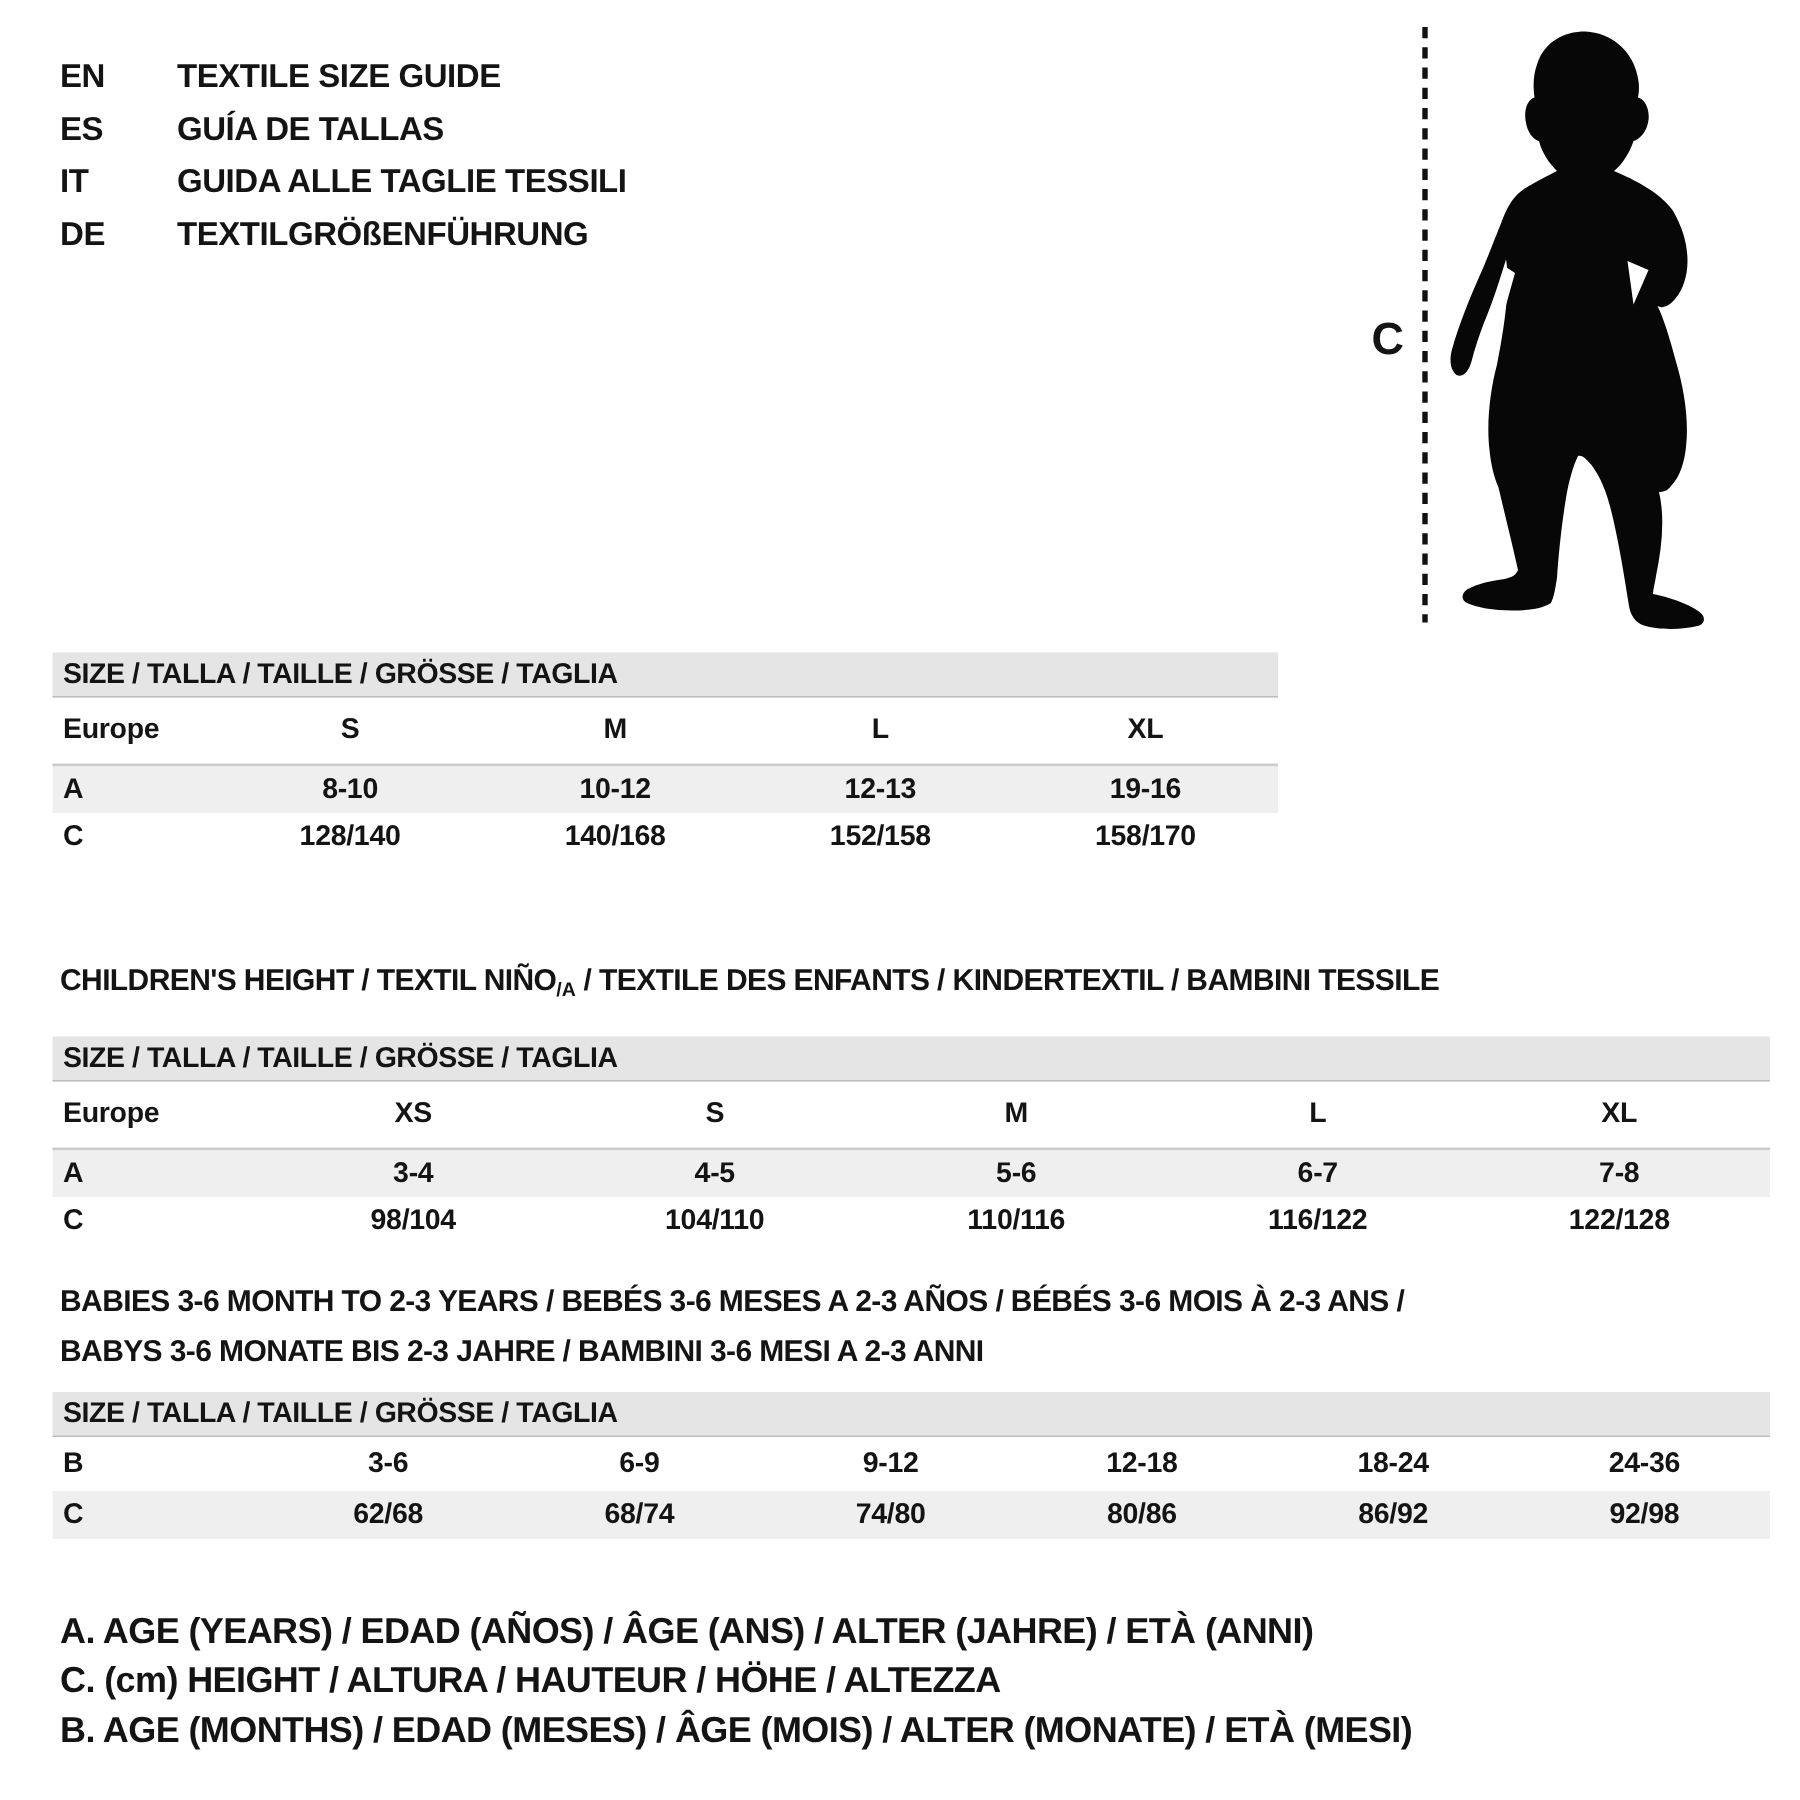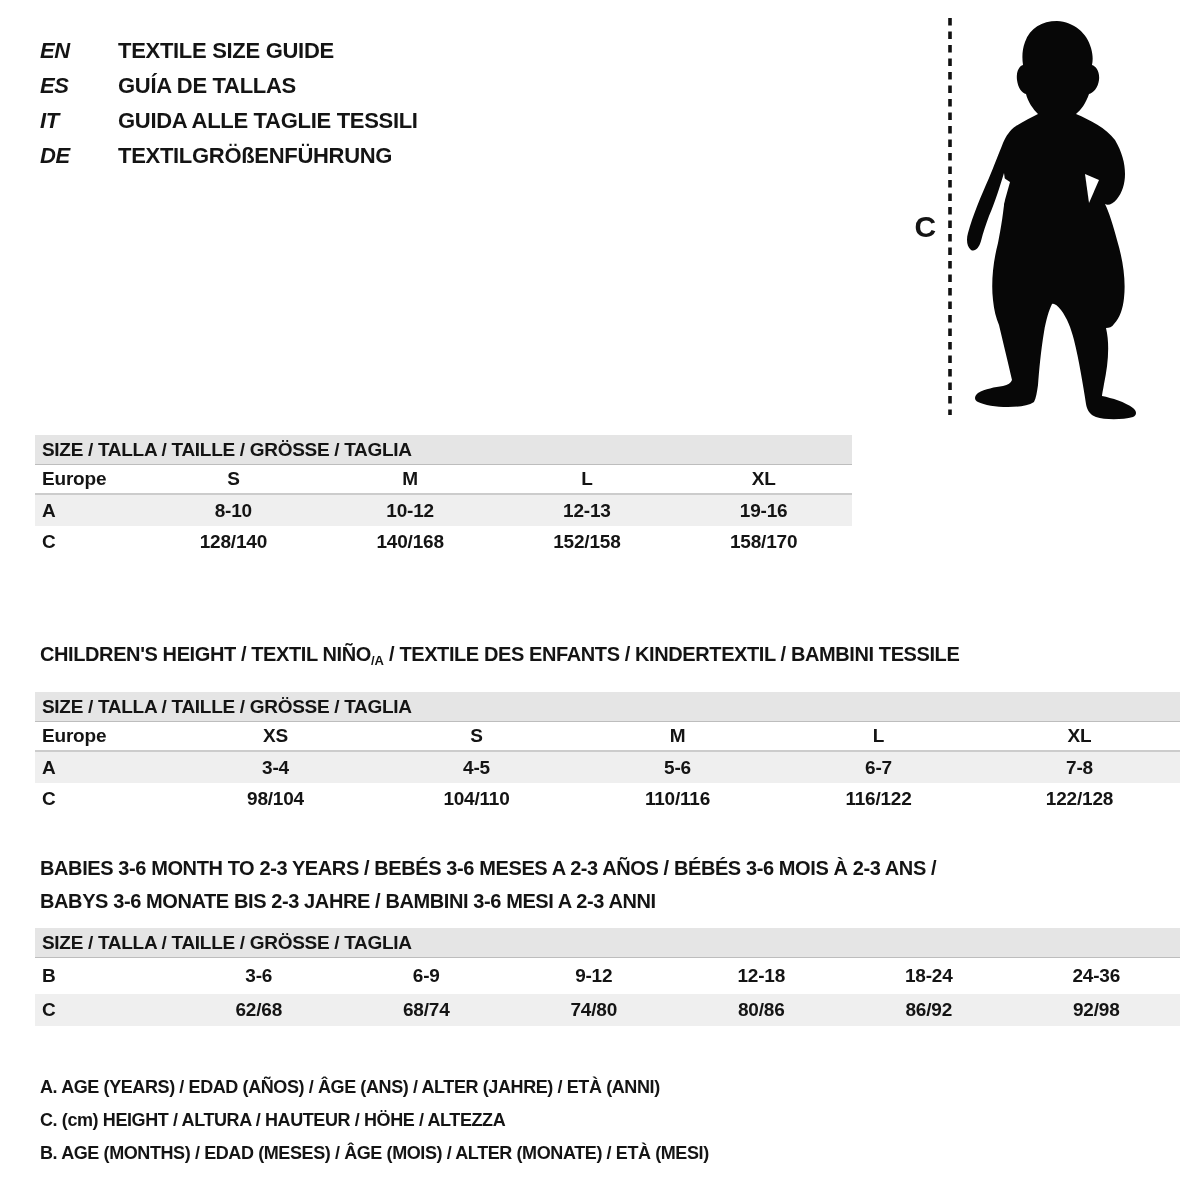--- a/index.html
+++ b/index.html
@@ -7,21 +7,21 @@
     background:#ffffff;
     font-family:"Liberation Sans","DejaVu Sans",sans-serif;
     font-weight:bold;color:#141414;
     -webkit-font-smoothing:antialiased;
   }
   .abs{position:absolute;}
 
   
   .lang-block{left:40px;top:33px;}
   .lang-row{display:flex;height:35px;align-items:center;font-size:22px;letter-spacing:-0.3px;}
-  .lang-code{width:78px;flex:0 0 78px;font-style:italic;}
+  .lang-code{width:78px;flex:0 0 78px;}
   .lang-label{white-space:nowrap;}
 
   
   .figure-svg{left:930px;top:8px;width:220px;height:420px;}
   .c-label{left:911px;top:210px;width:28px;text-align:center;font-size:30px;letter-spacing:-0.5px;}
 
   
   .section{left:35px;}
   .sec-heading{font-size:20px;letter-spacing:-0.4px;padding-left:5px;white-space:nowrap;}
   .sec-junior{top:435px;width:817px;}
@@ -32,31 +32,31 @@
   .sec-babies .heading-wrap{margin-bottom:10px;}
   .heading-sub{font-size:13px;vertical-align:-4px;letter-spacing:0;}
 
   
   .size-table{width:100%;}
   .band{background:#e5e5e5;height:30px;line-height:30px;font-size:19px;letter-spacing:-0.3px;padding-left:7px;border-bottom:1px solid #bdbdbd;box-sizing:border-box;}
   .trow{display:grid;align-items:center;font-size:19px;letter-spacing:-0.2px;}
   .g5{grid-template-columns:110px repeat(4,1fr);}
   .g6{grid-template-columns:140px repeat(5,1fr);}
   .g7{grid-template-columns:140px repeat(6,1fr);}
-  .r-head{height:30px;border-bottom:2px solid #cccccc;box-sizing:border-box;}
+  .r-head{height:46px;border-bottom:2px solid #cccccc;box-sizing:border-box;}
   .r-mid{height:31px;}
   .r-alt{background:#efefef;}
   .r-b{height:36px;}
   .r-c{height:32px;}
   .lab{padding-left:7px;}
   .cell{text-align:center;}
 
   
   .legend{left:40px;top:1071px;}
-  .legend-line{font-size:18px;letter-spacing:-0.4px;line-height:33px;white-space:nowrap;}
+  .legend-line{font-size:24px;letter-spacing:-0.4px;line-height:33px;white-space:nowrap;}
 </style>
 </head>
 <body>
 
 <div class="abs lang-block">
   <div class="lang-row">
     <span class="lang-code">EN</span>
     <span class="lang-label">TEXTILE SIZE GUIDE</span>
   </div>
   <div class="lang-row">

